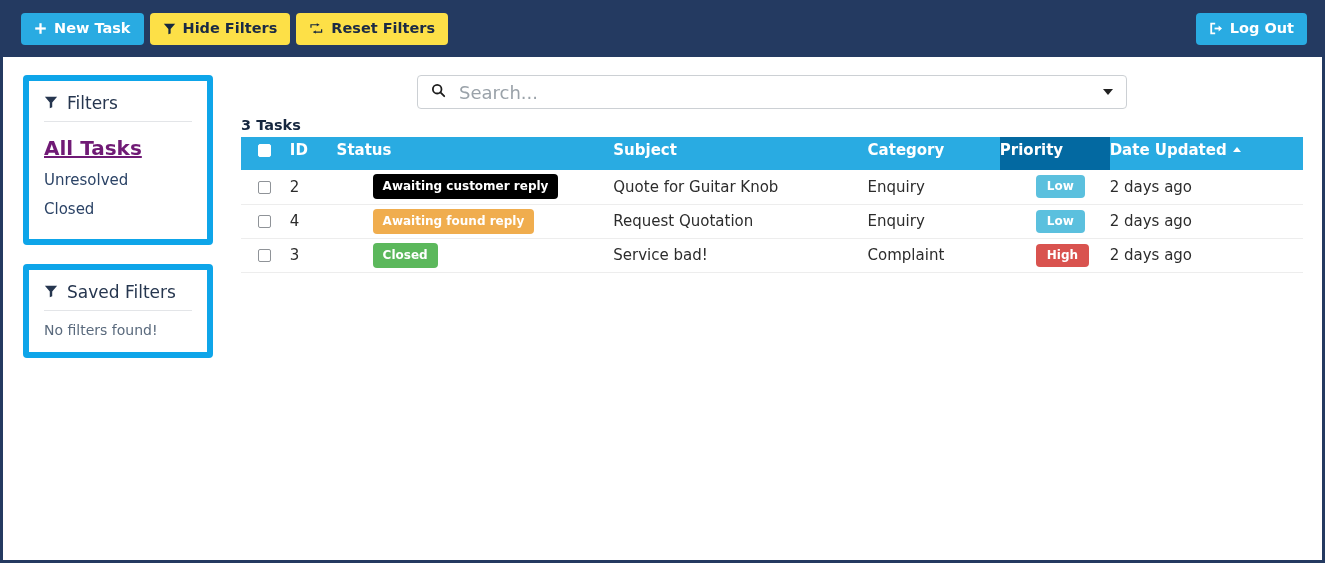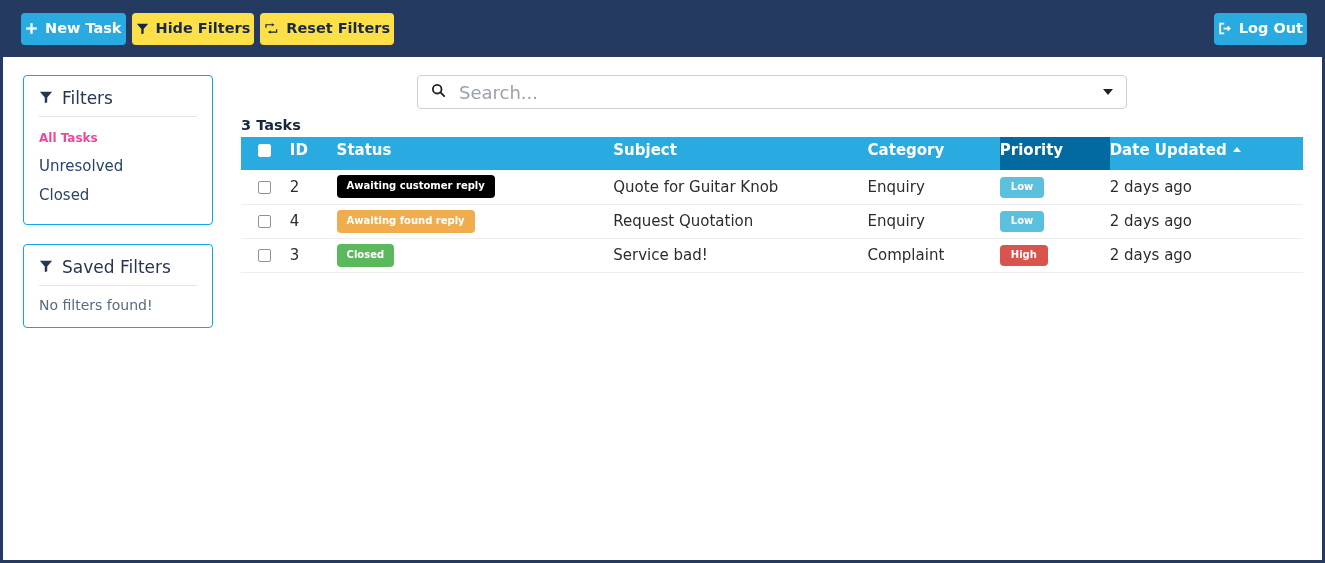--- a/index.html
+++ b/index.html
@@ -30,21 +30,21 @@
     padding: 0 18px 0 21px;
   }
   .nav-left { display: flex; align-items: center; gap: 6px; }
   .nav-right { margin-left: auto; display: flex; align-items: center; }
 
   .btn {
     display: inline-flex;
     align-items: center;
     gap: 7px;
     height: 32px;
-    padding: 0 4px;
+    padding: 0 13px;
     border-radius: 4px;
     font-size: 14.5px;
     font-weight: 700;
     line-height: 1;
     cursor: pointer;
     border: none;
     white-space: nowrap;
     font-family: "DejaVu Sans", sans-serif;
   }
   .btn-primary { background: #29abe2; color: #ffffff; }
@@ -57,21 +57,21 @@
     position: absolute;
     top: 57px; left: 0; right: 0; bottom: 0;
     padding: 18px 19px 0 20px;
     display: flex;
     gap: 0;
   }
 
   
   .sidebar { width: 190px; flex: 0 0 190px; }
   .panel {
-    border: 1px solid #0ea5e9;
+    border: 6px solid #0ea5e9;
     border-radius: 4px;
     background: #ffffff;
     padding: 12px 15px 14px 15px;
     margin-bottom: 19px;
   }
   .panel-head {
     display: flex;
     align-items: center;
     gap: 9px;
     font-size: 17px;
@@ -81,21 +81,21 @@
     margin-bottom: 9px;
   }
   .panel-head .funnel { flex: 0 0 auto; }
   .filter-item {
     font-size: 15px;
     color: #2b4366;
     padding: 6px 0;
     cursor: pointer;
     line-height: 1.15;
   }
-  .filter-item.active { font-weight: 700; color: #ec4899; font-size: 12px; }
+  .filter-item.active { font-weight: 700; color: #701a75; font-size: 20px; text-decoration: underline; }
   .muted { font-size: 14px; color: #5a6a7d; padding-top: 2px; }
 
   
   .main { flex: 1 1 auto; padding-left: 28px; padding-right: 0; min-width: 0; }
 
   .searchrow { display: flex; justify-content: center; }
   .search-wrap {
     position: relative;
     width: 710px;
     height: 34px;
@@ -186,25 +186,26 @@
     display: inline-block;
     vertical-align: middle;
     cursor: pointer;
   }
   .cbx.white { border-color: #ffffff; background: #ffffff; }
 
   .badge {
     display: inline-block;
     border-radius: 4px;
     color: #ffffff;
-    font-size: 10px;
+    font-size: 12px;
     font-weight: 700;
     line-height: 1;
     padding: 6px 10px 7px 10px;
     white-space: nowrap;
+    margin-left: 36px;
   }
   .badge.sm { padding: 5px 11px 6px 11px; min-width: 40px; text-align: center; }
 
   .sortcaret {
     display: inline-block;
     width: 0; height: 0;
     margin-left: 6px;
     vertical-align: middle;
     border-left: 4px solid transparent;
     border-right: 4px solid transparent;

